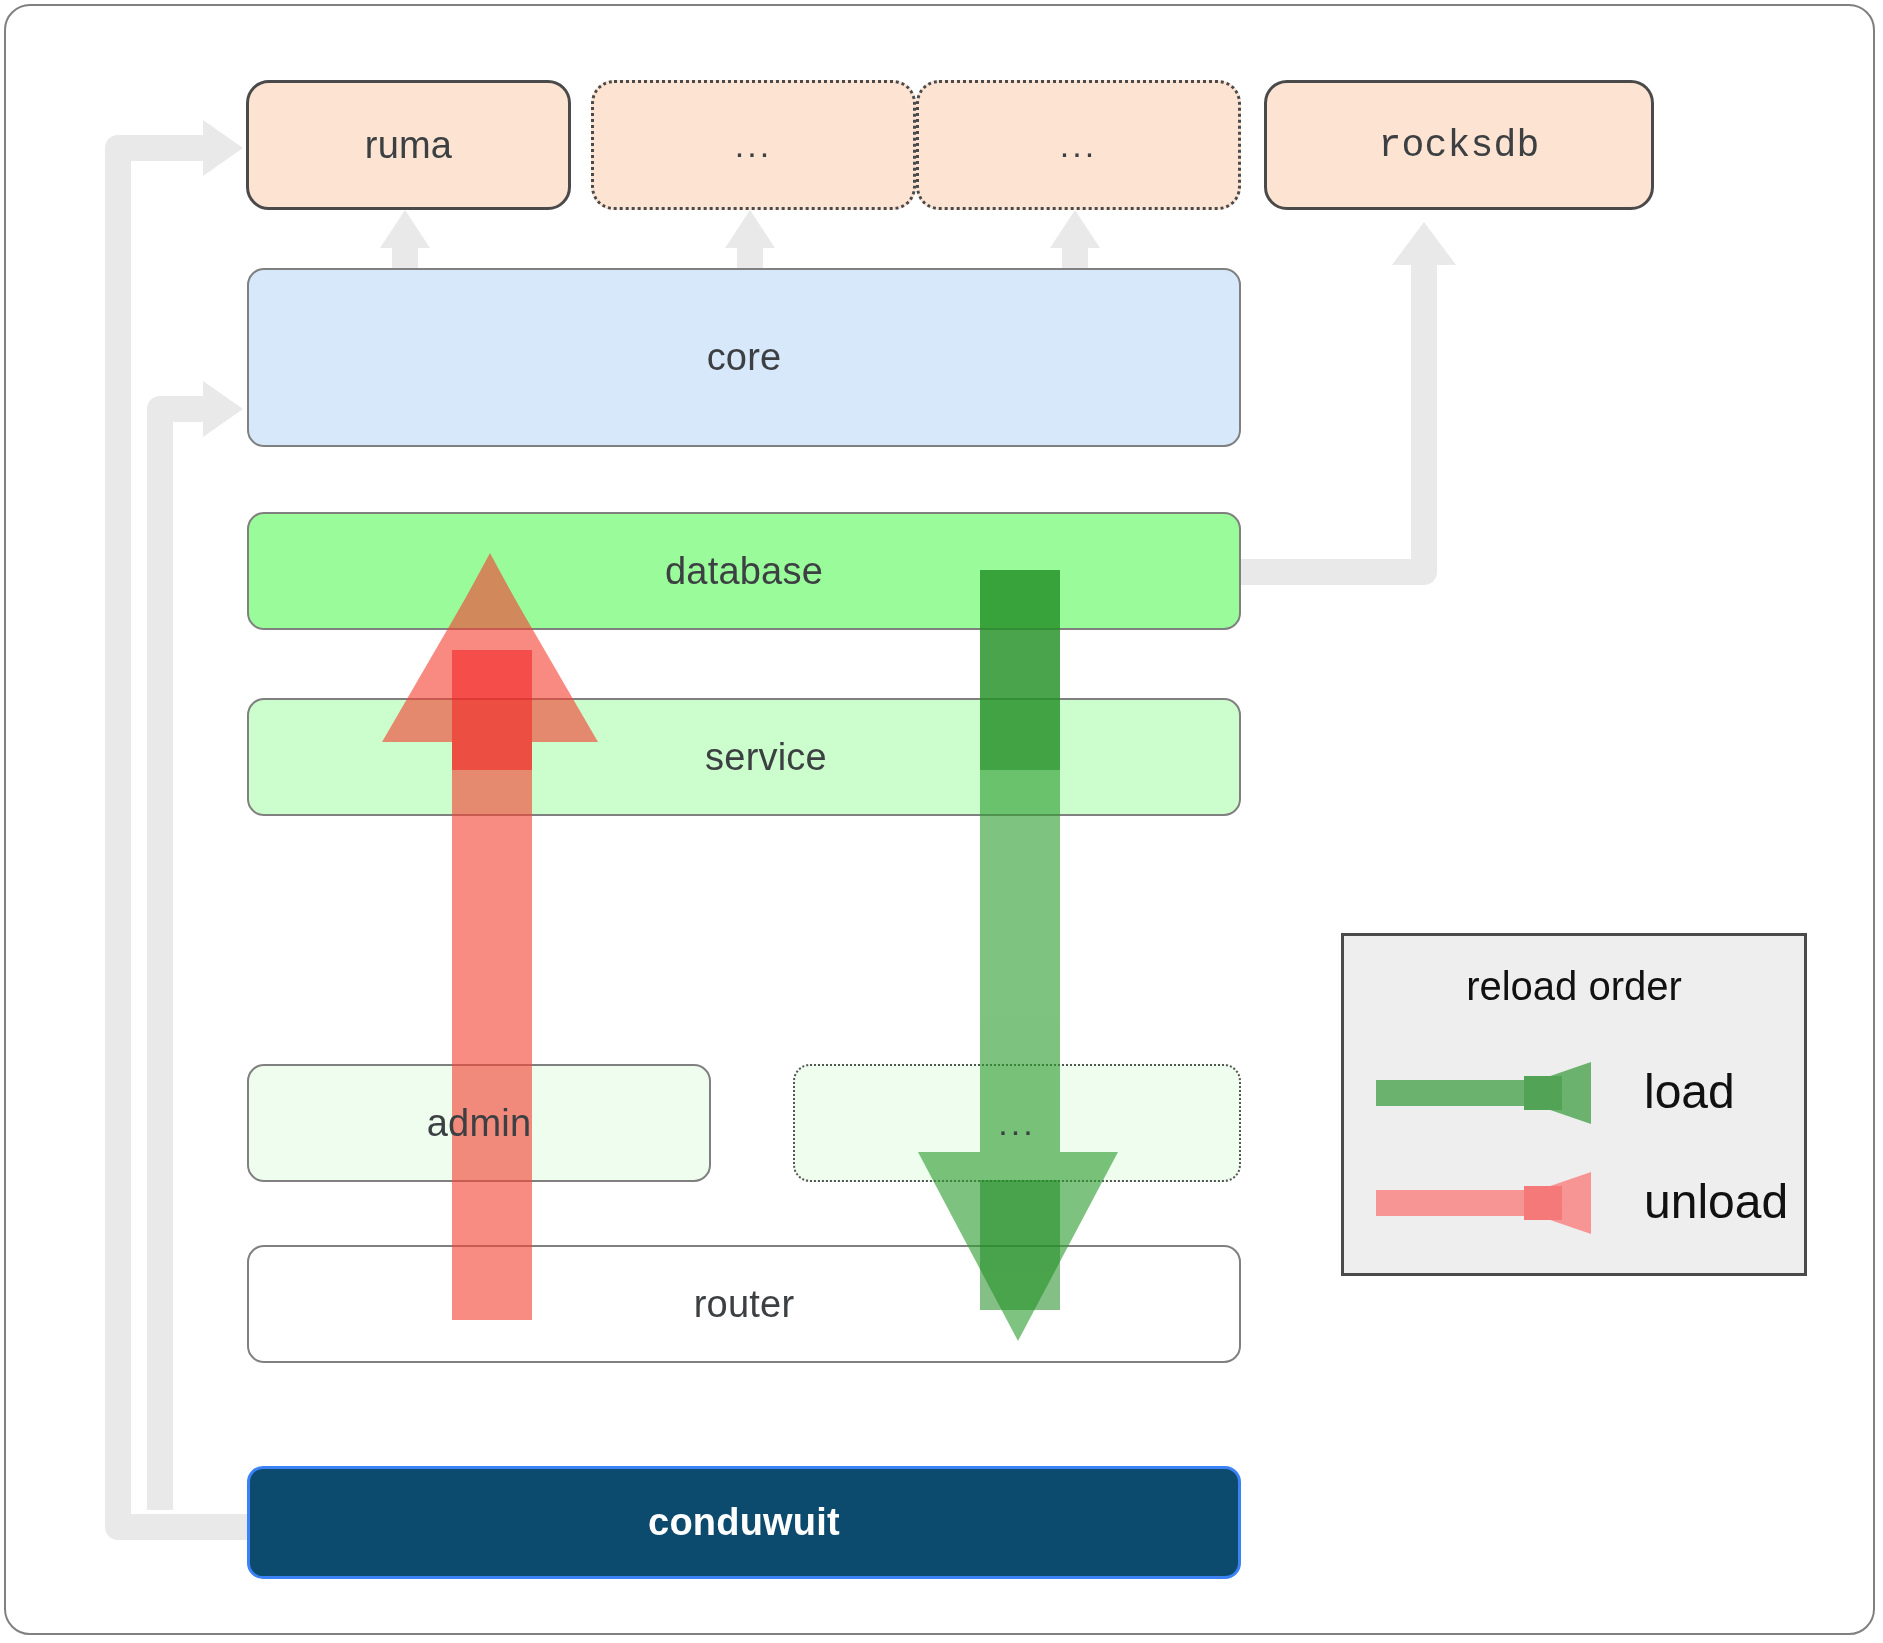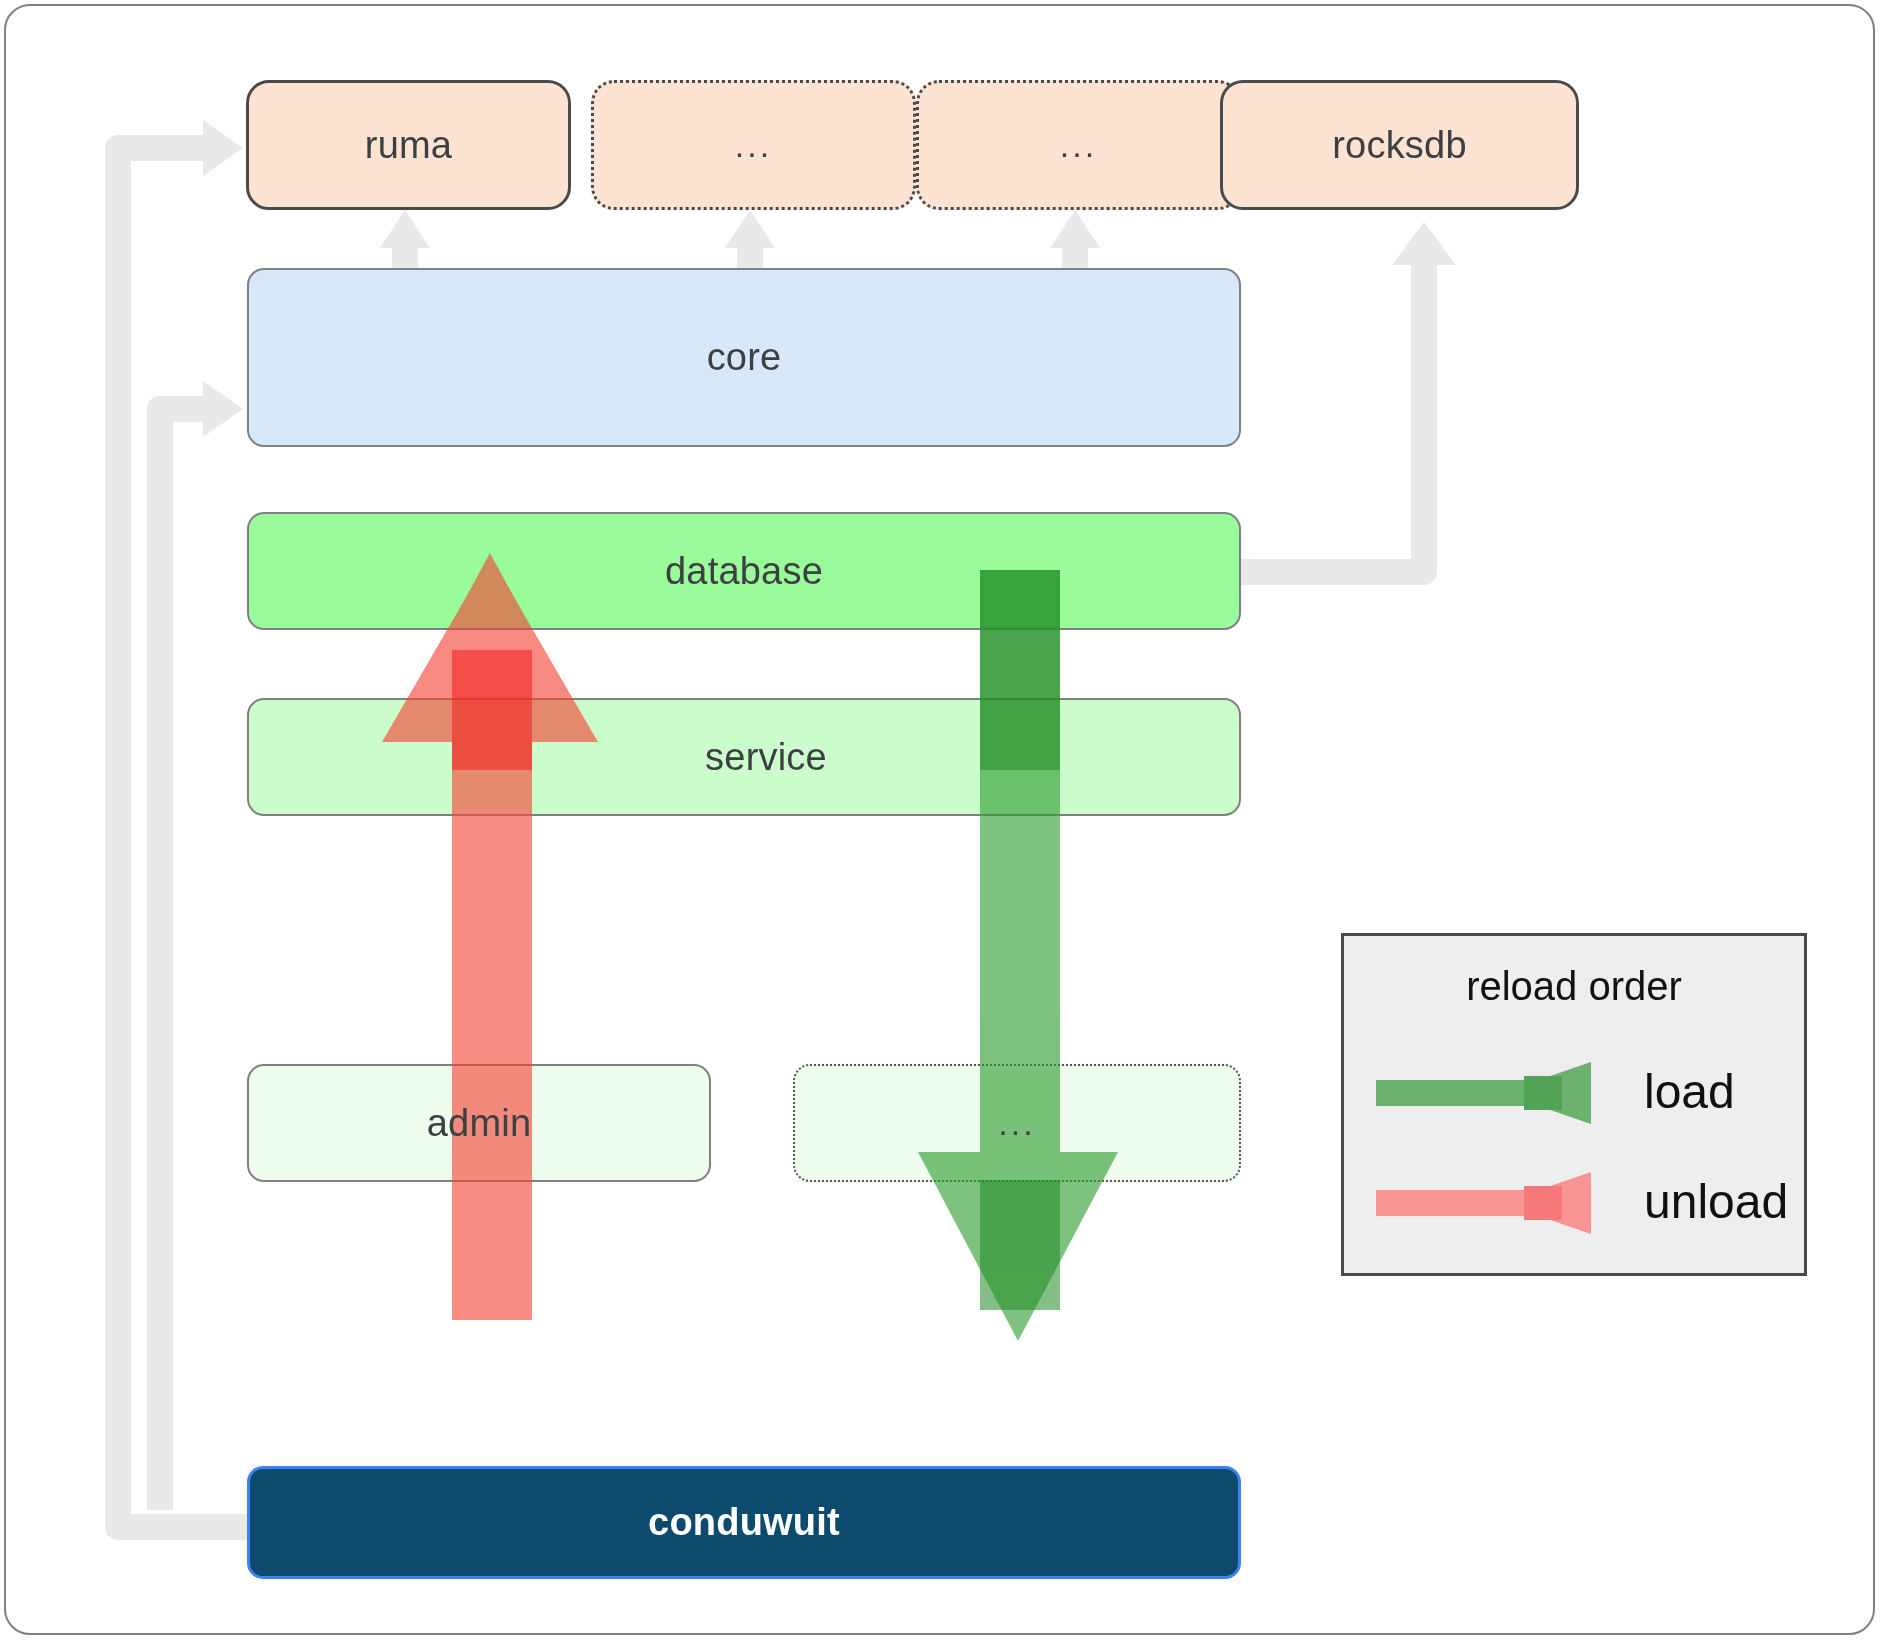--- a/index.html
+++ b/index.html
@@ -52,21 +52,21 @@
     top: 80px;
     height: 130px;
   }
   .dep.dotted {
     border-style: dotted;
     border-width: 3px;
   }
   .dep-ruma   { left: 246px;  width: 325px; }
   .dep-dots1  { left: 591px;  width: 325px; }
   .dep-dots2  { left: 916px;  width: 325px; }
-  .dep-rocks  { left: 1220px; width: 359px; }
+  .dep-rocks  { left: 1264px; width: 390px; font-family: Liberation Mono, monospace; }
   .dots-lbl { letter-spacing: 3px; font-size: 34px; }
 
   
   .core {
     left: 247px;
     top: 268px;
     width: 994px;
     height: 179px;
     background: #d7e8fb;
     border: 2px solid #808080;
@@ -199,20 +199,23 @@
   </div>
   <div class="box layer l-service">
     <span class="lbl">service</span>
   </div>
   <div class="box layer l-admin">
     <span class="lbl">admin</span>
   </div>
   <div class="box layer l-dots">
     <span class="lbl dots-lbl">...</span>
   </div>
+  <div class="box layer l-router">
+    <span class="lbl">router</span>
+  </div>
 
   <div class="box conduwuit">
     <span class="lbl">conduwuit</span>
   </div>
 
   <svg class="overlay" viewBox="0 0 1883 1643">
 
     <g opacity="0.62">
       <polygon points="490,553 590,738 390,738" fill="#f44336"></polygon>
       <polygon points="490,553 585,733 395,733" fill="none"></polygon>

